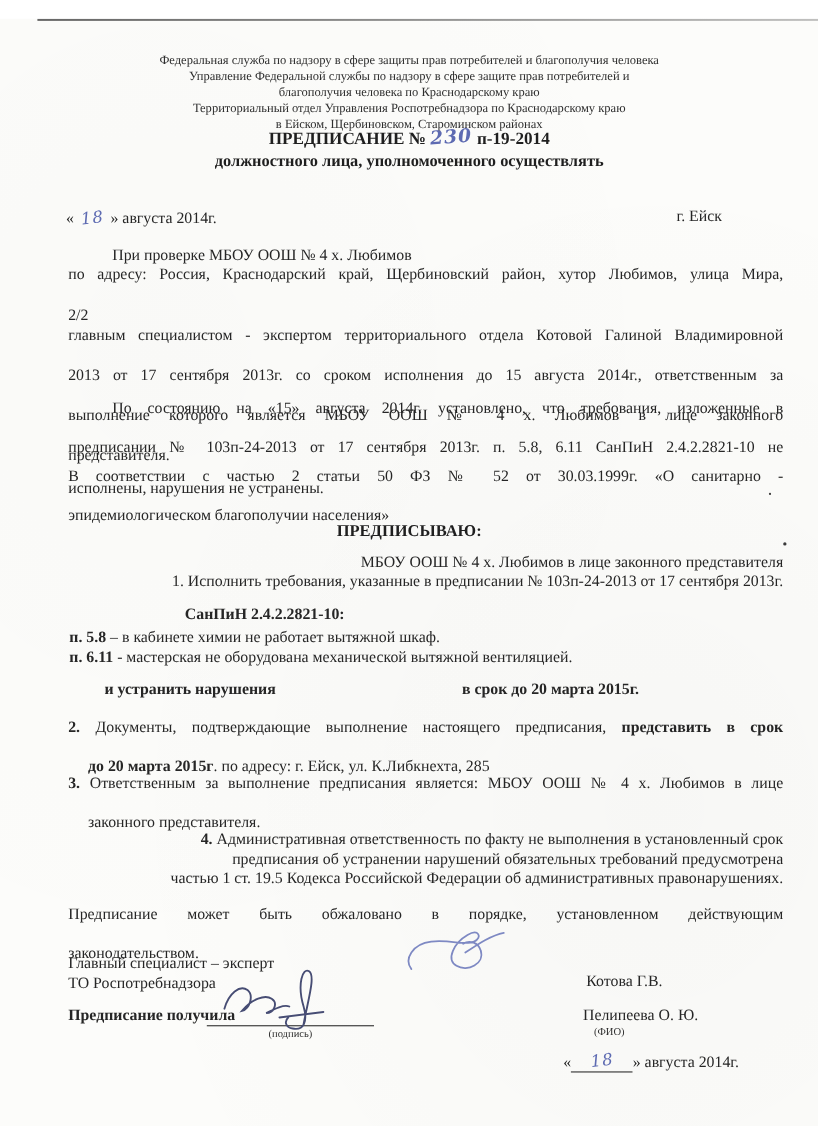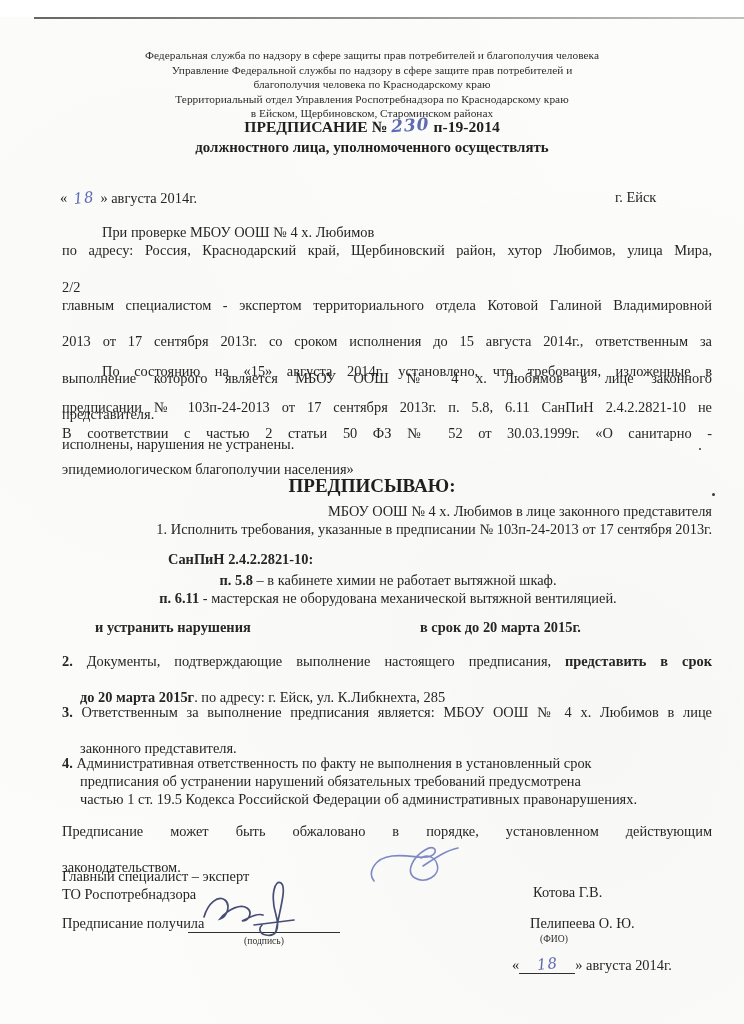--- a/index.html
+++ b/index.html
@@ -52,21 +52,21 @@
   .para { width:650px; }
   .line { white-space:normal; }
   .j { text-align:justify; }
   .j::after { content:""; display:inline-block; width:100%; height:0; }
   .ind { text-indent:40px; }
   .cont { padding-left:18px; }
   .b { font-weight:bold; }
 
   .heading-center {
     left:0; right:0; text-align:center;
-    font-size:19px; font-weight:bold; color:#1f1f1f;
+    font-size:15px; font-weight:bold; color:#1f1f1f;
   }
   .caption { font-size:9.6px; color:#2e2e2e; }
   .sign-underline { border-bottom:1.3px solid #2f2f2f; }
   .blank-day {
     display:inline-block; width:56px; text-align:center;
     border-bottom:1.2px solid #2f2f2f;
     vertical-align:bottom;
   }
   svg.sig { display:block; }
 </style>
@@ -126,39 +126,39 @@
   </div>
 
   <div class="abs heading-center" style="top:458px;">ПРЕДПИСЫВАЮ:</div>
 
   <div class="abs para body-text" style="top:485px; left:62px;text-align:right;">
     <div class="line">МБОУ ООШ № 4 х. Любимов  в лице законного представителя</div>
     <div class="line" style="padding-left:4px;">1. Исполнить требования, указанные в предписании № 103п-24-2013 от 17 сентября 2013г.</div>
   </div>
 
   <div class="abs bt b" style="top:534px; left:168px;">СанПиН 2.4.2.2821-10:</div>
-  <div class="abs para body-text" style="top:554px; left:63px;text-align:center;">
+  <div class="abs para body-text" style="top:554px; left:63px;">
     <div class="line"><span class="b">п. 5.8</span><span> – в кабинете химии не работает вытяжной шкаф.</span></div>
     <div class="line"><span class="b">п. 6.11</span><span> - мастерская не оборудована механической вытяжной вентиляцией.</span></div>
   </div>
 
   <div class="abs bt b" style="top:602px; left:95px;">и устранить нарушения</div>
   <div class="abs bt b" style="top:602px; left:420px;">в срок  до  20  марта  2015г.</div>
 
   <div class="abs para body-text" style="top:635px; left:62px;">
     <div class="line j"><span class="b">2.</span><span> Документы, подтверждающие выполнение настоящего предписания, </span><span class="b">представить в срок</span></div>
     <div class="line cont"><span class="b">до 20 марта  2015г</span><span>. по адресу: г. Ейск, ул. К.Либкнехта, 285</span></div>
   </div>
 
   <div class="abs para body-text" style="top:686px; left:62px;">
     <div class="line j"><span class="b">3.</span><span> Ответственным за выполнение предписания является:  МБОУ ООШ № 4 х. Любимов  в лице</span></div>
     <div class="line cont">законного представителя.</div>
   </div>
 
-  <div class="abs para body-text" style="top:737px; left:62px;">
+  <div class="abs para body-text" style="top:737px; left:62px;text-align:right;">
     <div class="line"><span class="b">4.</span><span> Административная ответственность по факту не выполнения в установленный срок</span></div>
     <div class="line cont">предписания об устранении нарушений обязательных требований предусмотрена</div>
     <div class="line cont">частью 1 ст. 19.5 Кодекса Российской Федерации об административных правонарушениях.</div>
   </div>
 
   <div class="abs para body-text" style="top:805px; left:62px;">
     <div class="line j">Предписание может быть обжаловано в порядке, установленном действующим</div>
     <div class="line">законодательством.</div>
   </div>
 
@@ -168,21 +168,21 @@
         <path d="M8,36 C1,27 9,13 26,11 C44,9 57,15 65,11 C73,7 69,-1 59,5 C47,12 39,27 49,33 C59,39 75,31 71,19 C69,12 61,9 55,13"></path>
         <path d="M57,21 C69,13 81,5 92,3"></path>
       </g>
     </svg>
   </div>
 
   <div class="abs bt" style="top:851px; left:62px;">Главный  специалист – эксперт</div>
   <div class="abs bt" style="top:869px; left:62px;">ТО Роспотребнадзора</div>
   <div class="abs bt" style="top:867px; left:533px;">Котова Г.В.</div>
 
-  <div class="abs bt" style="top:898px; left:62px;">Предписание получила</div>
+  <div class="abs bt" style="top:898px; left:62px;font-weight:bold;">Предписание получила</div>
   <div class="abs sign-underline" style="top:897px; left:188px; width:152px; height:18px;"></div>
   <div class="abs" style="top:862px; left:198px;">
     <svg class="sig" width="118" height="58" viewBox="0 0 118 58">
       <g fill="none" stroke="#474d74" stroke-width="1.7" stroke-linecap="round">
         <path d="M6,38 C10,24 20,16 27,21 C33,26 29,38 22,40 C31,29 43,25 49,29 C55,33 51,42 44,42 C52,38 60,34 65,36"></path>
         <path d="M78,52 C82,30 89,8 83,4 C77,0 72,16 78,36 C82,50 78,58 68,56 C62,55 60,50 64,46"></path>
         <path d="M56,46 L96,41"></path>
       </g>
     </svg>
   </div>

